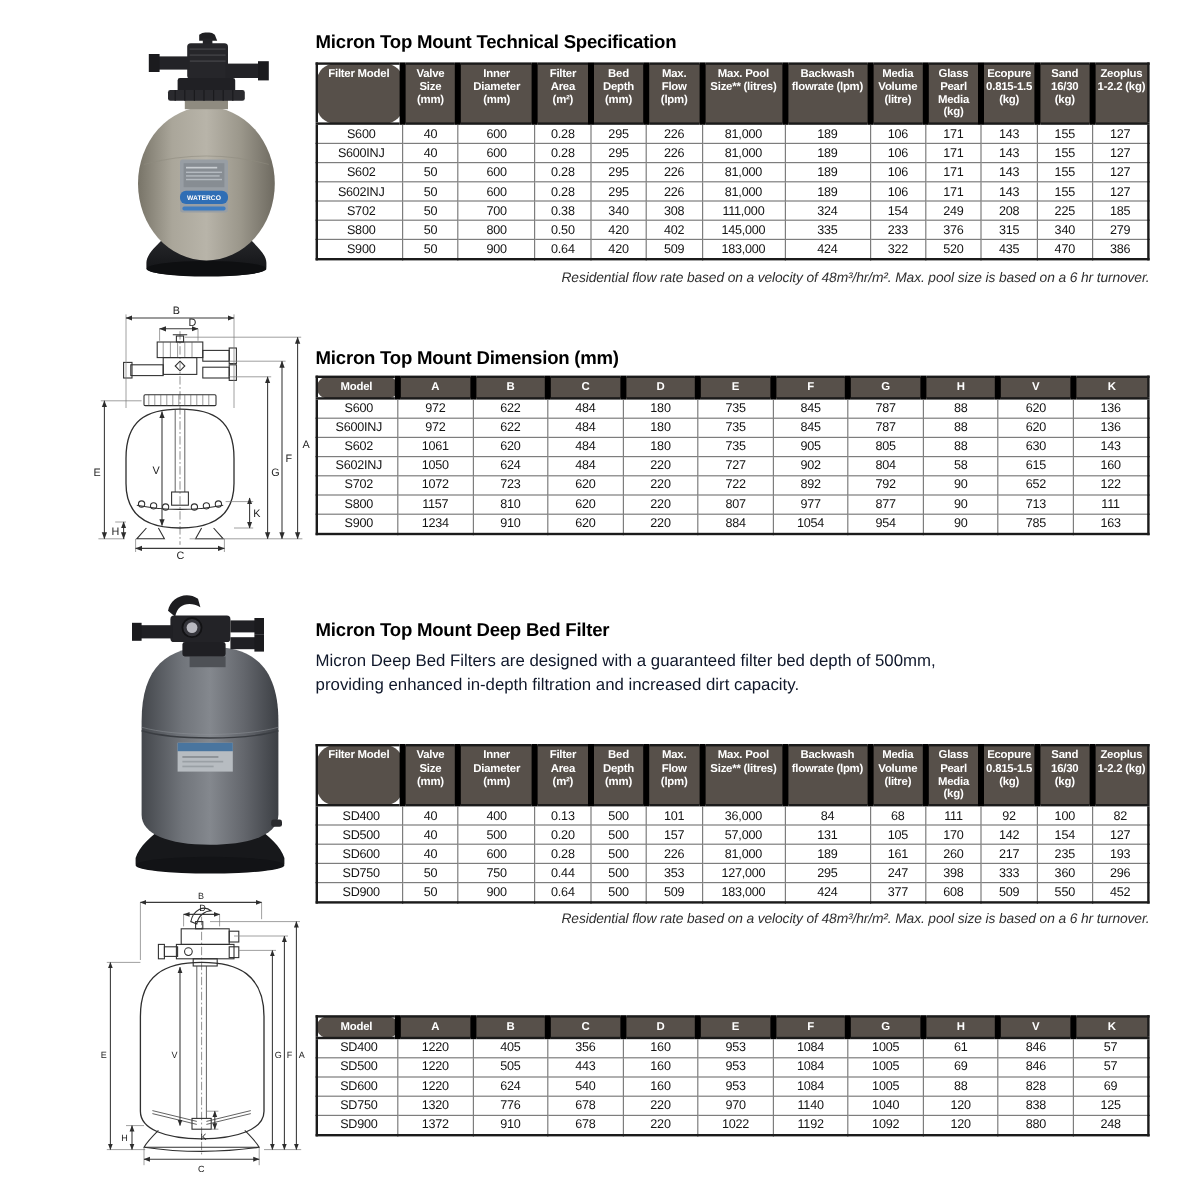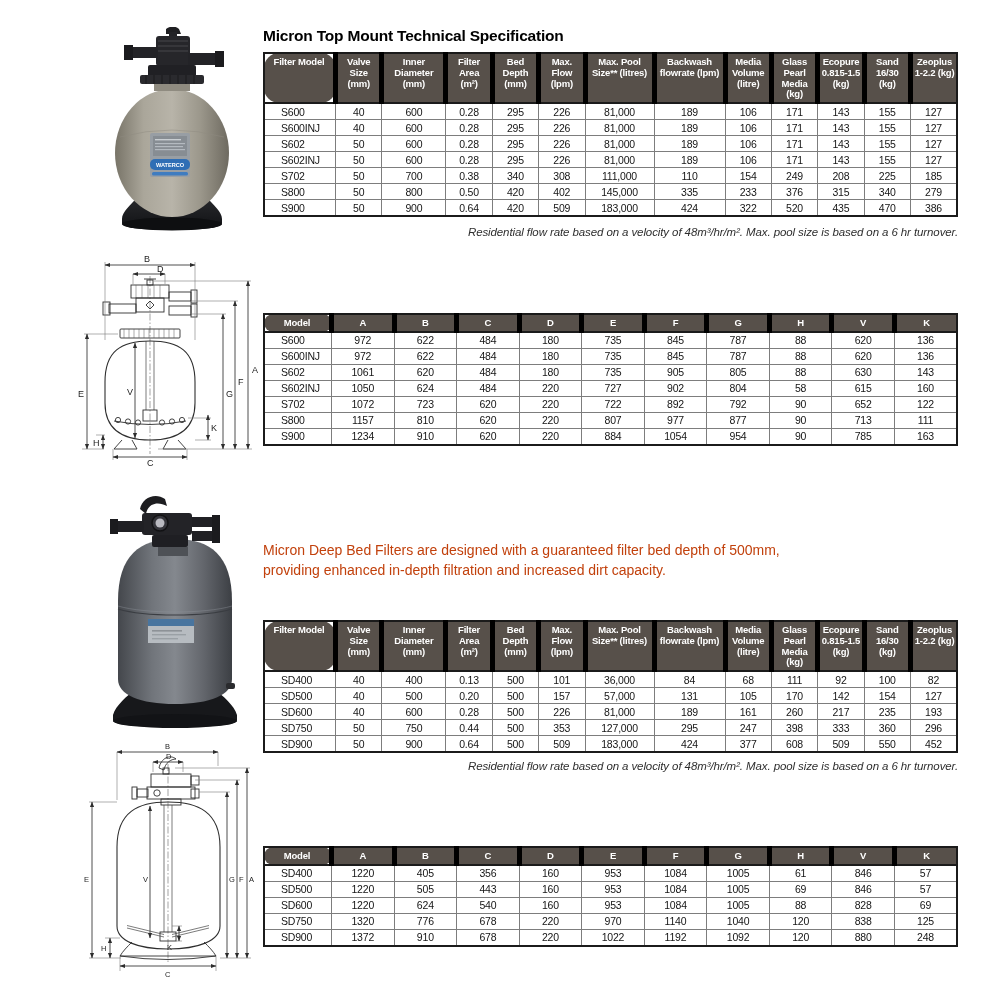--- a/index.html
+++ b/index.html
@@ -1,32 +1,32 @@
 <!DOCTYPE html>
 <html><head>
 <meta charset="utf-8">
 <style>
   html,body{margin:0;padding:0;background:#fff;}
   #page{position:relative;width:1000px;height:1000px;background:#ffffff;
         font-family:"Liberation Sans",sans-serif;overflow:hidden;}
   .abs{position:absolute;}
   .rc{left:263px;width:695px;}
   .section-title{color:#000000;font-weight:bold;font-size:15.5px;letter-spacing:-0.2px;}
-  .intro-body{font-size:14px;color:#c2410c;line-height:1.4;width:520px;}
+  .intro-body{font-size:14px;color:#0f172a;line-height:1.4;width:520px;}
   .footnote{font-style:italic;font-size:11.5px;color:#2e2e2e;letter-spacing:-0.1px;text-align:right;}
 
   table.datatable{border-collapse:collapse;table-layout:fixed;width:695px;background:#fff;
         border:2px solid #1b1b1b;}
   table.datatable thead th{background:#57504a;color:#fff;font-weight:bold;font-size:9.5px;
         line-height:1.14;padding:3px 1px 2px;vertical-align:top;text-align:center;
         border-left:5px solid #000000;border-bottom:2px solid #1b1b1b;letter-spacing:-0.2px;}
   table.datatable thead th:first-child{border-left:none;border-radius:15px;}
   table.datatable tbody td{font-size:10.5px;color:#141414;text-align:center;
         padding:1px 2px;border:1px solid #7d7d7d;height:13px;letter-spacing:-0.2px;}
-  table.datatable tbody td.model{text-align:left;padding-left:16px;}
+  table.datatable tbody td.model{text-align:center;padding-left:4px;}
   .spec-table thead th:first-child{width:66px;}
   .spec-table thead th:nth-child(3){width:57px;}
   .spec-table thead th:nth-child(7){width:62px;}
   .spec-table thead th:nth-child(8){width:64px;}
   .dim-table thead th{padding:2px 1px;font-size:10.5px;}
   .dim-table thead th:first-child{width:62px;margin-top:23px;}
 
   svg text{font-family:"Liberation Sans",sans-serif;}
   .ol{stroke:#2f2f2f;stroke-width:1.1;fill:none;}
   .ol2{stroke:#2f2f2f;stroke-width:0.9;fill:none;}
@@ -323,21 +323,21 @@
           <td>127</td>
         </tr>
         <tr>
           <td class="model">S702</td>
           <td>50</td>
           <td>700</td>
           <td>0.38</td>
           <td>340</td>
           <td>308</td>
           <td>111,000</td>
-          <td>110</td>
+          <td>324</td>
           <td>154</td>
           <td>249</td>
           <td>208</td>
           <td>225</td>
           <td>185</td>
         </tr>
         <tr>
           <td class="model">S800</td>
           <td>50</td>
           <td>800</td>
@@ -365,20 +365,21 @@
           <td>520</td>
           <td>435</td>
           <td>470</td>
           <td>386</td>
         </tr>
       </tbody>
     </table>
 
   <div class="abs rc footnote" style="top:226px">Residential flow rate based on a velocity of 48m³/hr/m². Max. pool size is based on a 6 hr turnover.</div>
 
+  <div class="abs rc section-title" style="top:290px">Micron Top Mount Dimension (mm)</div>
 
   <table class="abs rc datatable dim-table" style="top:313px">
       <thead>
         <tr>
           <th>Model</th>
           <th>A</th>
           <th>B</th>
           <th>C</th>
           <th>D</th>
           <th>E</th>
@@ -477,20 +478,21 @@
           <td>884</td>
           <td>1054</td>
           <td>954</td>
           <td>90</td>
           <td>785</td>
           <td>163</td>
         </tr>
       </tbody>
     </table>
 
+  <div class="abs rc section-title" style="top:517px">Micron Top Mount Deep Bed Filter</div>
 
   <div class="abs rc intro-body" style="top:541px">Micron Deep Bed Filters are designed with a guaranteed filter bed depth of 500mm, providing enhanced in-depth filtration and increased dirt capacity.</div>
 
 
   <table class="abs rc datatable spec-table" style="top:620px">
       <thead>
         <tr>
           <th>Filter Model</th>
           <th>Valve Size (mm)</th>
           <th>Inner Diameter (mm)</th>

